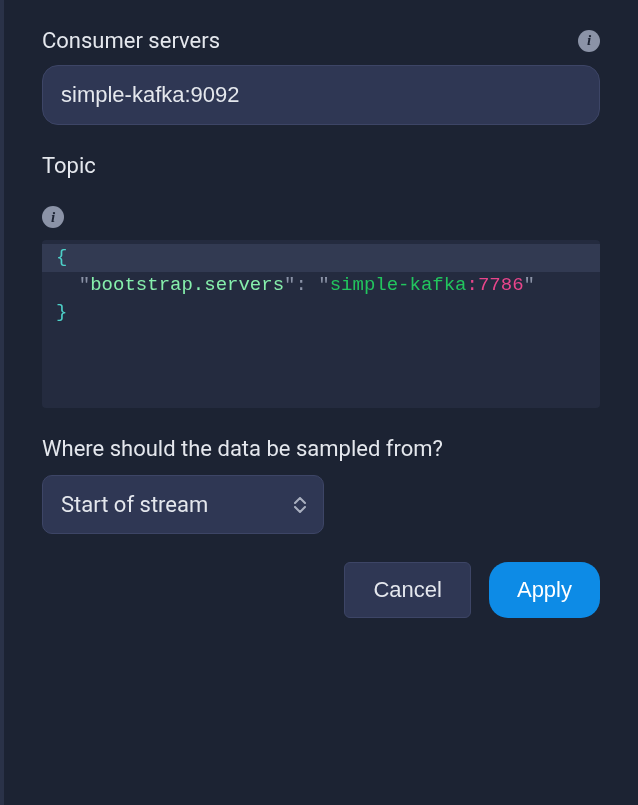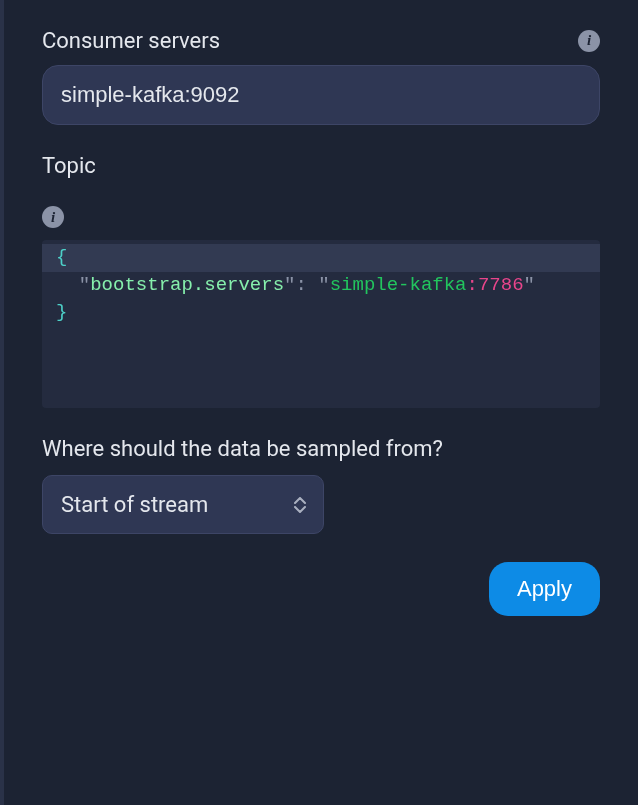--- a/index.html
+++ b/index.html
@@ -168,14 +168,15 @@
           <path d="M1 6 L6 1 L11 6" stroke="#aab0c0" stroke-width="2" fill="none" stroke-linecap="round" stroke-linejoin="round"></path>
         </svg>
       <svg width="12" height="7" viewBox="0 0 12 7">
           <path d="M1 1 L6 6 L11 1" stroke="#aab0c0" stroke-width="2" fill="none" stroke-linecap="round" stroke-linejoin="round"></path>
         </svg>
     </div>
   </div>
 </div>
 
 <div class="button-row">
+  <button class="btn btn-cancel">Cancel</button>
   <button class="btn btn-apply">Apply</button>
 </div>
 
 </body></html>

